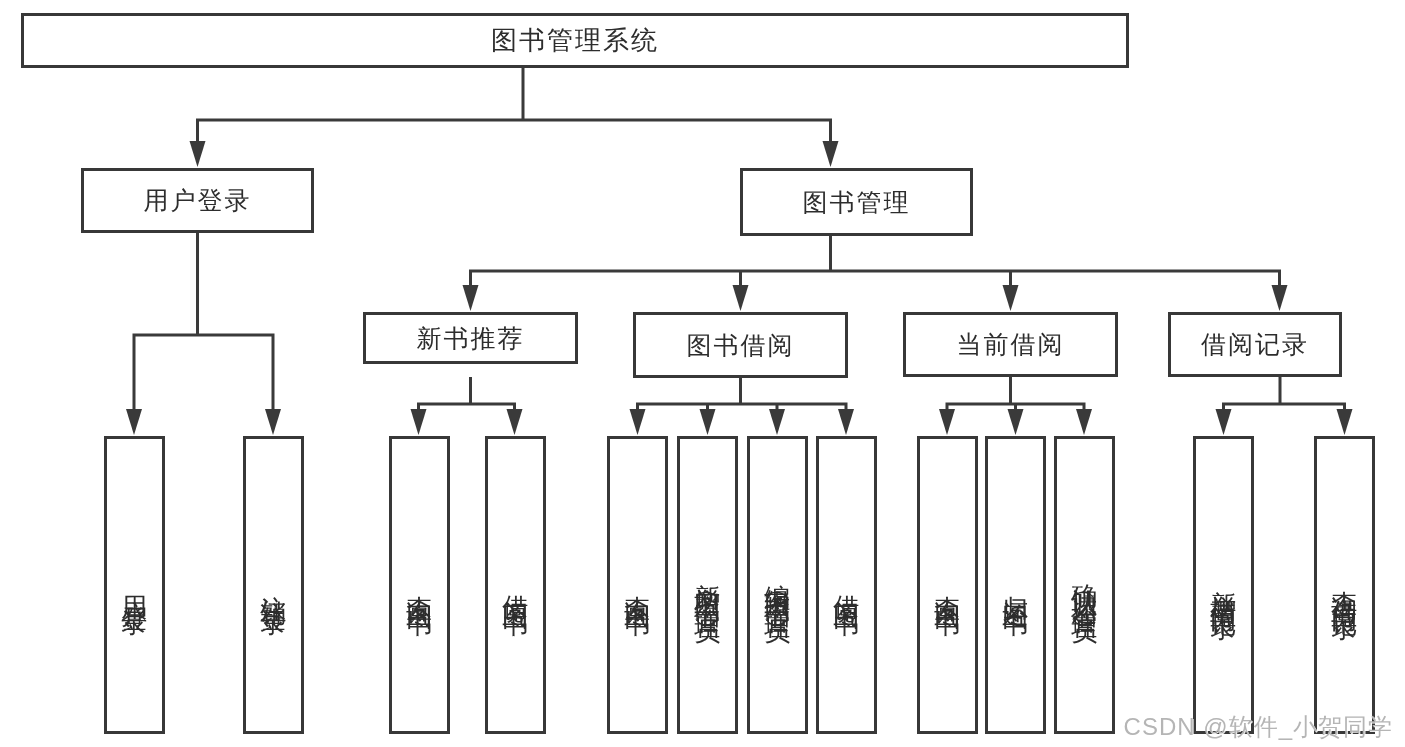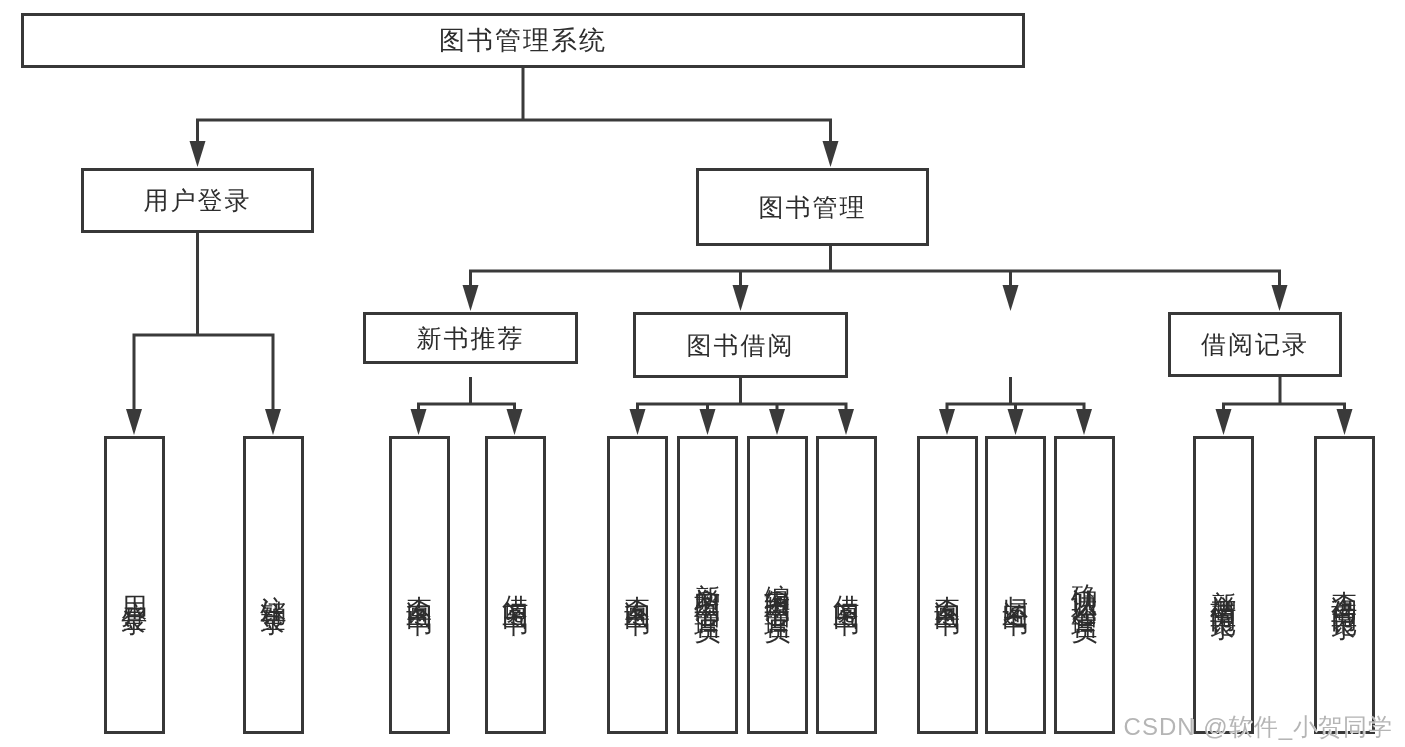--- a/index.html
+++ b/index.html
@@ -62,36 +62,39 @@
       <path d="M769 409 L785 409 L777 435 Z"></path>
       <path d="M838 409 L854 409 L846 435 Z"></path>
       <path d="M939 409 L955 409 L947 435 Z"></path>
       <path d="M1007.5 409 L1023.5 409 L1015.5 435 Z"></path>
       <path d="M1076 409 L1092 409 L1084 435 Z"></path>
       <path d="M1215.5 409 L1231.5 409 L1223.5 435 Z"></path>
       <path d="M1336.5 409 L1352.5 409 L1344.5 435 Z"></path>
     </g>
   </svg>
 
-  <div class="node h-node root-node" style="left:21px;top:13px;width:1004px;height:55px;">
+  <div class="node h-node root-node" style="left:21px;top:13px;width:1108px;height:55px;">
     <span>图书管理系统</span>
   </div>
 
   <div class="node h-node" style="left:81px;top:168px;width:233px;height:65px;">
     <span>用户登录</span>
   </div>
-  <div class="node h-node" style="left:696px;top:168px;width:233px;height:78px;">
+  <div class="node h-node" style="left:740px;top:168px;width:233px;height:68px;">
     <span>图书管理</span>
   </div>
 
   <div class="node h-node" style="left:363px;top:312px;width:215px;height:52px;">
     <span>新书推荐</span>
   </div>
   <div class="node h-node" style="left:633px;top:312px;width:215px;height:66px;">
     <span>图书借阅</span>
+  </div>
+  <div class="node h-node" style="left:903px;top:312px;width:215px;height:65px;">
+    <span>当前借阅</span>
   </div>
   <div class="node h-node" style="left:1168px;top:312px;width:174px;height:65px;">
     <span>借阅记录</span>
   </div>
 
   <div class="node leaf" style="left:104px;">
     <span class="vtext">用户登录</span>
   </div>
   <div class="node leaf" style="left:243px;">
     <span class="vtext">注销登录</span>

